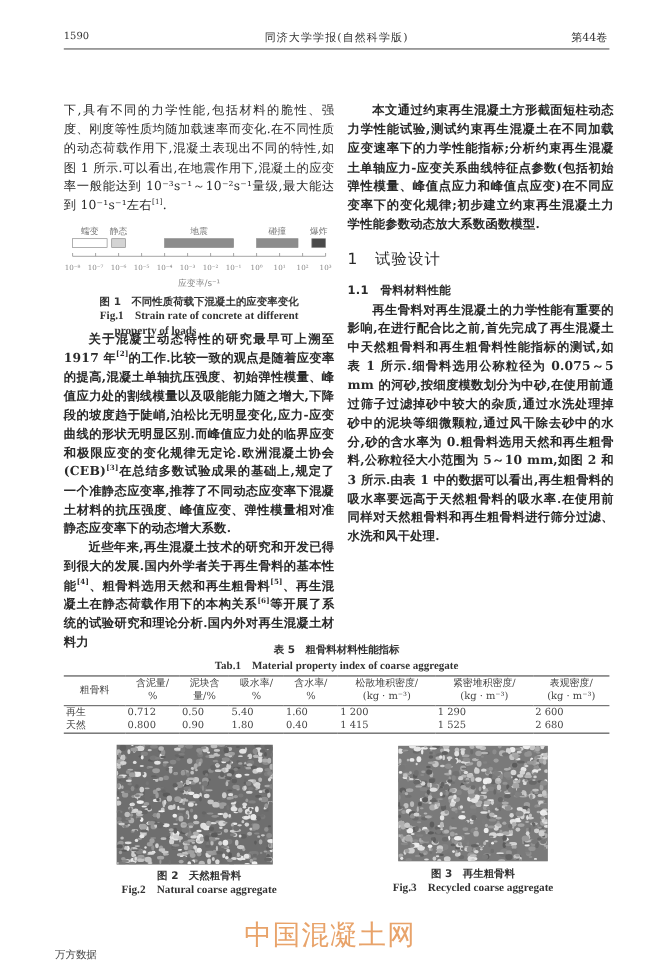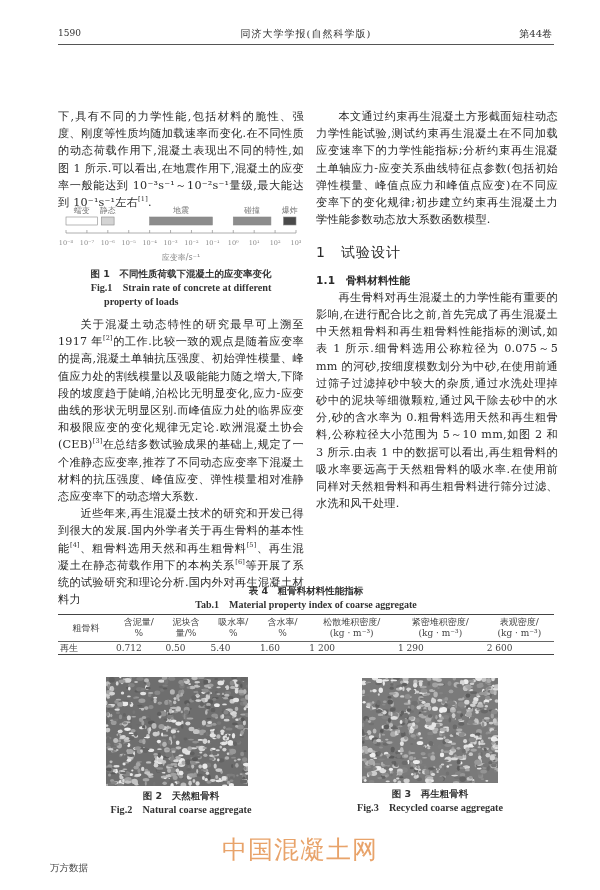--- a/index.html
+++ b/index.html
@@ -4,23 +4,23 @@
 <style>
   html, body { margin: 0; padding: 0; background: #ffffff; }
   body { width: 600px; height: 890px; position: relative; overflow: hidden;
          font-family: "DejaVu Serif", "Liberation Serif", serif; color: #2a2a2a; }
   .page-header { position: absolute; top: 26px; left: 58px; width: 496px; height: 18px;
          border-bottom: 1.5px solid #555; font-size: 10px; color: #333; }
   .page-header .pnum { position: absolute; left: 0; top: 2px; font-size: 9px; }
   .page-header .jt { position: absolute; left: 0; right: 0; top: 1px; text-align: center; letter-spacing: 1px; }
   .page-header .vol { position: absolute; right: 2px; top: 1px; }
 
-  .col { position: absolute; font-size: 11.2px; line-height: 17.2px; text-align: justify; letter-spacing: 0.2px; margin-top: 16px; }
+  .col { position: absolute; font-size: 11.2px; line-height: 17.2px; text-align: justify; letter-spacing: 0.2px; }
   .col p { margin: 0; }
-  .indent { text-indent: 2em; }
+  .indent { text-indent: 2em; font-weight: bold; }
   sup { font-size: 6.5px; vertical-align: 5px; line-height: 0; }
   .left { left: 58px; width: 246px; }
   .right { left: 316px; width: 242px; }
 
   
   .fig1 { position: absolute; left: 58px; top: 203px; width: 246px; height: 92px; }
   .fig1 svg { position: absolute; left: 0; top: 0; }
   .fig-cap-cn { font-family: "DejaVu Sans", "Liberation Sans", sans-serif; font-weight: bold; font-size: 9.5px; text-align: center; color: #333; }
   .fig-cap-en { font-family: "Liberation Serif", "DejaVu Serif", serif; font-weight: bold; font-size: 10.2px; text-align: center; color: #333; line-height: 14px; }
   .fig1cap { position: absolute; left: 58px; top: 268px; width: 246px; }
@@ -117,21 +117,21 @@
 <div class="col right" style="top:92px;">
   <p class="indent">本文通过约束再生混凝土方形截面短柱动态力学性能试验,测试约束再生混凝土在不同加载应变速率下的力学性能指标;分析约束再生混凝土单轴应力-应变关系曲线特征点参数(包括初始弹性模量、峰值点应力和峰值点应变)在不同应变率下的变化规律;初步建立约束再生混凝土力学性能参数动态放大系数函数模型.</p>
   <div style="height:16px;"></div>
   <p class="sec-h1">1　试验设计</p>
   <div style="height:10px;"></div>
   <p class="sec-h2">1.1　骨料材料性能</p>
   <p class="indent">再生骨料对再生混凝土的力学性能有重要的影响,在进行配合比之前,首先完成了再生混凝土中天然粗骨料和再生粗骨料性能指标的测试,如表 1 所示.细骨料选用公称粒径为 0.075～5 mm 的河砂,按细度模数划分为中砂,在使用前通过筛子过滤掉砂中较大的杂质,通过水洗处理掉砂中的泥块等细微颗粒,通过风干除去砂中的水分,砂的含水率为 0.粗骨料选用天然和再生粗骨料,公称粒径大小范围为 5～10 mm,如图 2 和 3 所示.由表 1 中的数据可以看出,再生粗骨料的吸水率要远高于天然粗骨料的吸水率.在使用前同样对天然粗骨料和再生粗骨料进行筛分过滤、水洗和风干处理.</p>
 </div>
 
 <div class="tab">
-  <div class="tcap-cn">表 4　粗骨料材料性能指标</div>
+  <div class="tcap-cn">表 5　粗骨料材料性能指标</div>
   <div class="tcap-en">Tab.1　Material property index of coarse aggregate</div>
   <table>
     <thead>
       <tr id="thead-row">
           <th class="first">
             <div>粗骨料</div>
           </th>
           <th>
             <div>含泥量/</div>
             <div>%</div>
@@ -165,20 +165,30 @@
     <tbody id="tbody">
         <tr>
           <td class="first">再生</td>
           <td>0.712</td>
           <td>0.50</td>
           <td>5.40</td>
           <td>1.60</td>
           <td>1 200</td>
           <td>1 290</td>
           <td>2 600</td>
+        </tr>
+        <tr>
+          <td class="first">天然</td>
+          <td>0.800</td>
+          <td>0.90</td>
+          <td>1.80</td>
+          <td>0.40</td>
+          <td>1 415</td>
+          <td>1 525</td>
+          <td>2 680</td>
         </tr>
       </tbody>
   </table>
 </div>
 
 <div class="photo nat">
   <svg id="photo-nat" width="142" height="109">
       <rect width="142" height="109" fill="#6e6e6e"></rect>
       <ellipse cx="130.6" cy="7.7" rx="2.0" ry="2.6" fill="rgb(223,223,223)"></ellipse>
       <ellipse cx="52.4" cy="54.5" rx="2.6" ry="1.3" fill="rgb(110,110,110)"></ellipse>

